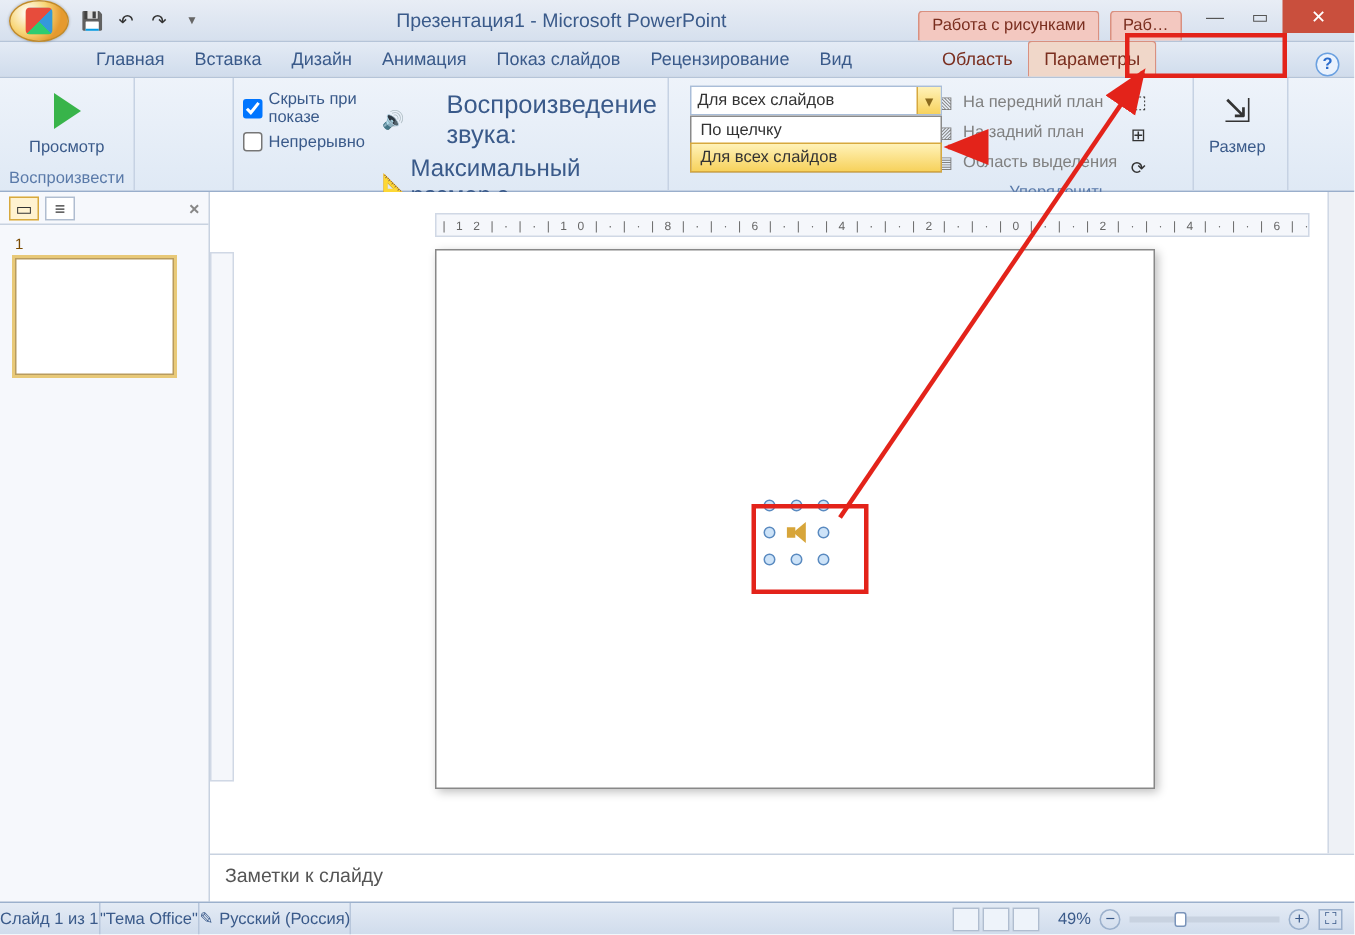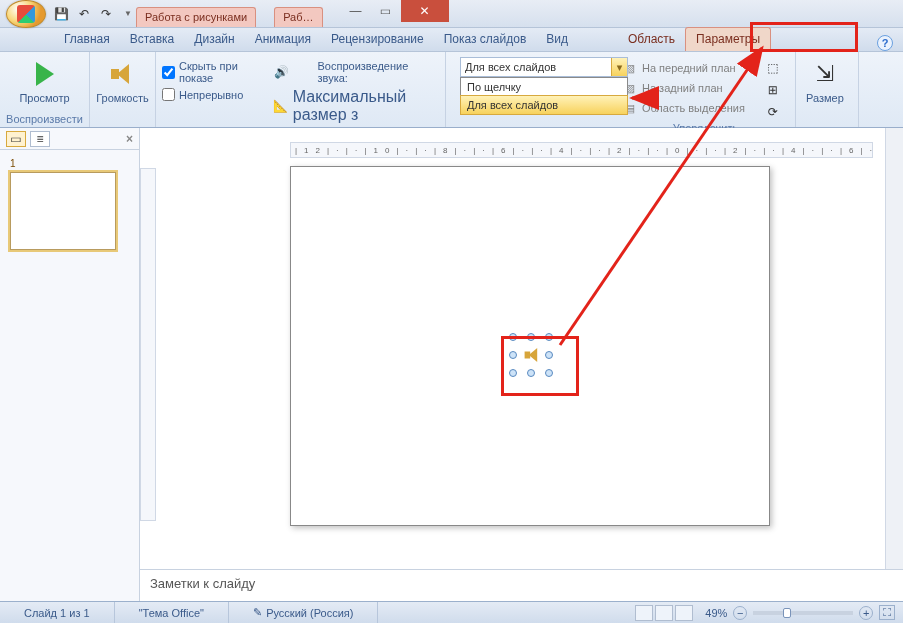--- a/index.html
+++ b/index.html
@@ -11,36 +11,36 @@
   .office-inner { width: 18px; height: 18px; background:
     linear-gradient(135deg,#e74c3c 0 50%,transparent 0),
     linear-gradient(225deg,#3498db 0 50%,transparent 0),
     linear-gradient(315deg,#2ecc71 0 50%,transparent 0),
     linear-gradient(45deg,#f39c12 0 50%,transparent 0);
     border-radius:3px;}
   .qat { display:flex; gap:6px; margin-left:8px; align-items:center;}
   .qat .ico { width:16px; height:16px; display:inline-flex; align-items:center; justify-content:center; }
   .title-text { flex:1; text-align:center; color:#3a5a8a; font-size:13px; }
   .context-tabs { display:flex; align-items:flex-end; height:100%; }
-  .ctx-tab { background:#f3c8c0; border:1px solid #d99080; border-bottom:none; padding:3px 8px 4px; margin-right:18px; font-size:11px; color:#7a2e1f; border-radius:3px 3px 0 0;}
+  .ctx-tab { background:#f3c8c0; border:1px solid #d99080; border-bottom:none; padding:3px 8px 4px; margin-right:7px; font-size:11px; color:#7a2e1f; border-radius:3px 3px 0 0;}
   .win-controls { display:flex; height:100%; }
   .win-btn { width:30px; height:22px; display:flex; align-items:center; justify-content:center; font-size:12px; color:#555; }
   .win-close { background:#c94f3d; color:#fff; width:48px; }
 
   
   .tabs { height:24px; background: linear-gradient(#e4ebf5, #d0dcec); display:flex; align-items:flex-end; padding-left:54px; border-bottom:1px solid #b5c4d8;}
   .tab { padding:4px 10px 5px; font-size:12px; color:#3a5a8a; cursor:pointer; }
   .tab.context { color:#7a2e1f; }
   .tab.active { background:#f0d7c9; border:1px solid #d99080; border-bottom:none; border-radius:3px 3px 0 0; }
   .help-ico { margin-left:auto; margin-right:10px; color:#2a6bcc; font-weight:bold; width:16px;height:16px;border:1px solid #6aa0e0;border-radius:50%;display:flex;align-items:center;justify-content:center;font-size:11px;background:#eaf2fd;}
 
   
   .ribbon { height:76px; background: linear-gradient(#eef3fa, #dfe9f5); border-bottom:1px solid #99aecb; display:flex; }
   .group { border-right:1px solid #c6d2e3; padding:4px 6px 2px; display:flex; flex-direction:column; justify-content:space-between; }
-  .group-body { display:flex; gap:20px; align-items:flex-start; flex:1;}
+  .group-body { display:flex; gap:6px; align-items:flex-start; flex:1;}
   .group-label { text-align:center; font-size:11px; color:#5a7aa9; padding-top:2px; }
   .big-btn { display:flex; flex-direction:column; align-items:center; gap:2px; padding:2px 4px; }
   .big-btn .bico { width:32px; height:32px; display:flex; align-items:center; justify-content:center; }
   .big-btn span.lbl { font-size:11px; color:#3a5a8a; text-align:center; line-height:1.1; }
   .row-ctrls { display:flex; flex-direction:column; gap:4px; padding-top:4px;}
   .row-ctrls label { display:flex; align-items:center; gap:4px; font-size:11px; color:#3a5a8a;}
   .sm-ico { width:16px;height:16px;display:inline-flex;align-items:center;justify-content:center;}
   .arr-btn { display:flex; align-items:center; gap:4px; font-size:11px; color:#808080; }
   .dropdown-wrap { position:relative; }
   .combo { width:168px; height:20px; border:1px solid #a9bdd8; background:#fff; display:flex; align-items:center; padding:0 4px; font-size:11px; position:relative;}
@@ -62,21 +62,21 @@
   .thumb-mini { display:inline-block; width:106px; height:78px; background:#fff; border:1px solid #b89b5e; outline:2px solid #e8c978; position:relative;}
   .edit-area { flex:1; background:#fff; position:relative; overflow:hidden;}
   .ruler-h { position:absolute; top:14px; left:150px; right:30px; height:16px; background:#f5f7fb; border:1px solid #d0d8e5; font-size:8px; color:#666; display:flex; align-items:center; overflow:hidden; letter-spacing:7px; padding-left:4px; white-space:nowrap;}
   .ruler-v { position:absolute; top:40px; left:0; width:16px; bottom:80px; background:#f5f7fb; border:1px solid #d0d8e5;}
   .slide-canvas { position:absolute; top:38px; left:150px; width:480px; height:360px; background:#fff; border:1px solid #888; box-shadow:2px 2px 6px rgba(0,0,0,.25);}
   .notes { position:absolute; left:0; right:0; bottom:0; height:32px; border-top:1px solid #c8d2e0; background:#fff; padding:6px 10px; font-size:13px; color:#555;}
   .vscroll { position:absolute; right:0; top:0; bottom:32px; width:18px; background:#eef1f6; border-left:1px solid #d0d8e5;}
 
   
   .status { position:absolute; bottom:0; left:0; right:0; height:22px; background:linear-gradient(#e4ebf5,#d0dcec); border-top:1px solid #9bb0cc; display:flex; align-items:center; font-size:11px; color:#3a5a8a;}
-  .status .cell { padding:0 24px; border-right:1px solid #b7c6db; height:100%; display:flex; align-items:center; gap:4px;}
+  .status .cell { padding:0 0; border-right:1px solid #b7c6db; height:100%; display:flex; align-items:center; gap:4px;}
   .status .zoom { margin-left:auto; display:flex; align-items:center; gap:6px; padding:0 8px;}
   .slider { width:100px; height:4px; background:#c8d2e0; position:relative;}
   .slider .knob{position:absolute;left:30%;top:-3px;width:8px;height:10px;background:#fff;border:1px solid #7a94ba;border-radius:2px;}
   .view-btns{display:flex;gap:2px;padding:0 6px;}
   .vb{width:18px;height:16px;border:1px solid #b0bdd0;background:#eef3fa;}
 
   
   .anno { position:absolute; pointer-events:none; z-index:200;}
   .red-box { border:3px solid #e3231a; }
   svg.arrow { position:absolute; z-index:210; pointer-events:none;}
@@ -92,38 +92,39 @@
 <div class="titlebar">
   <div class="office-btn">
       <div class="office-inner"></div>
     </div>
   <div class="qat">
     <span class="ico">💾</span>
     <span class="ico">↶</span>
     <span class="ico">↷</span>
     <span class="ico" style="font-size:8px;color:#666;">▼</span>
   </div>
+  <div class="title-text">Презентация1 - Microsoft PowerPoint</div>
   <div class="context-tabs">
     <div class="ctx-tab">Работа с рисунками</div>
     <div class="ctx-tab">Раб…</div>
   </div>
   <div class="win-controls">
     <div class="win-btn">—</div>
     <div class="win-btn">▭</div>
     <div class="win-btn win-close">✕</div>
   </div>
 </div>
 
 <div class="tabs">
   <div class="tab">Главная</div>
   <div class="tab">Вставка</div>
   <div class="tab">Дизайн</div>
   <div class="tab">Анимация</div>
+  <div class="tab">Показ слайдов</div>
   <div class="tab">Рецензирование</div>
-  <div class="tab">Показ слайдов</div>
   <div class="tab">Вид</div>
   <div style="width:40px;"></div>
   <div class="tab context">Область</div>
   <div class="tab context active">Параметры</div>
   <div class="help-ico">?</div>
 </div>
 
 <div class="ribbon">
   <div class="group" style="width:90px;">
     <div class="group-body" style="justify-content:center;">
@@ -131,47 +132,39 @@
         <div class="bico">
             <div class="play-tri"></div>
           </div>
         <span class="lbl">Просмотр</span>
       </div>
     </div>
     <div class="group-label">Воспроизвести</div>
   </div>
 
   <div class="group" style="width:66px;">
-    <div class="group-body" style="justify-content:center;">
-      <div class="big-btn">
-        <div class="bico">
-            <div class="speaker"></div>
-          </div>
-        <span class="lbl">Громкость</span>
-      </div>
-    </div>
     <div class="group-label">&nbsp;</div>
   </div>
 
   <div class="group" style="flex:0 0 290px;">
     <div class="group-body">
       <div class="row-ctrls">
         <label>
           <input type="checkbox" checked="" style="">
           <span>Скрыть при показе</span>
         </label>
         <label>
           <input type="checkbox" style="">
           <span>Непрерывно</span>
         </label>
       </div>
       <div class="row-ctrls">
         <div style="display:flex;align-items:center;gap:4px;">
           <span class="sm-ico">🔊</span>
-          <span style="font-size:11px;color:#3a5a8a;padding-left:24px;">Воспроизведение звука:</span>
+          <span style="font-size:17px;color:#3a5a8a;padding-left:24px;">Воспроизведение звука:</span>
         </div>
         <div style="display:flex;align-items:center;gap:4px;">
           <span class="sm-ico">📐</span>
           <span style="font-size:16px;color:#3a5a8a;">Максимальный размер з</span>
         </div>
       </div>
     </div>
   </div>
 
   <div class="dropdown-wrap" style="position:absolute;left:460px;top:57px;z-index:60;">

